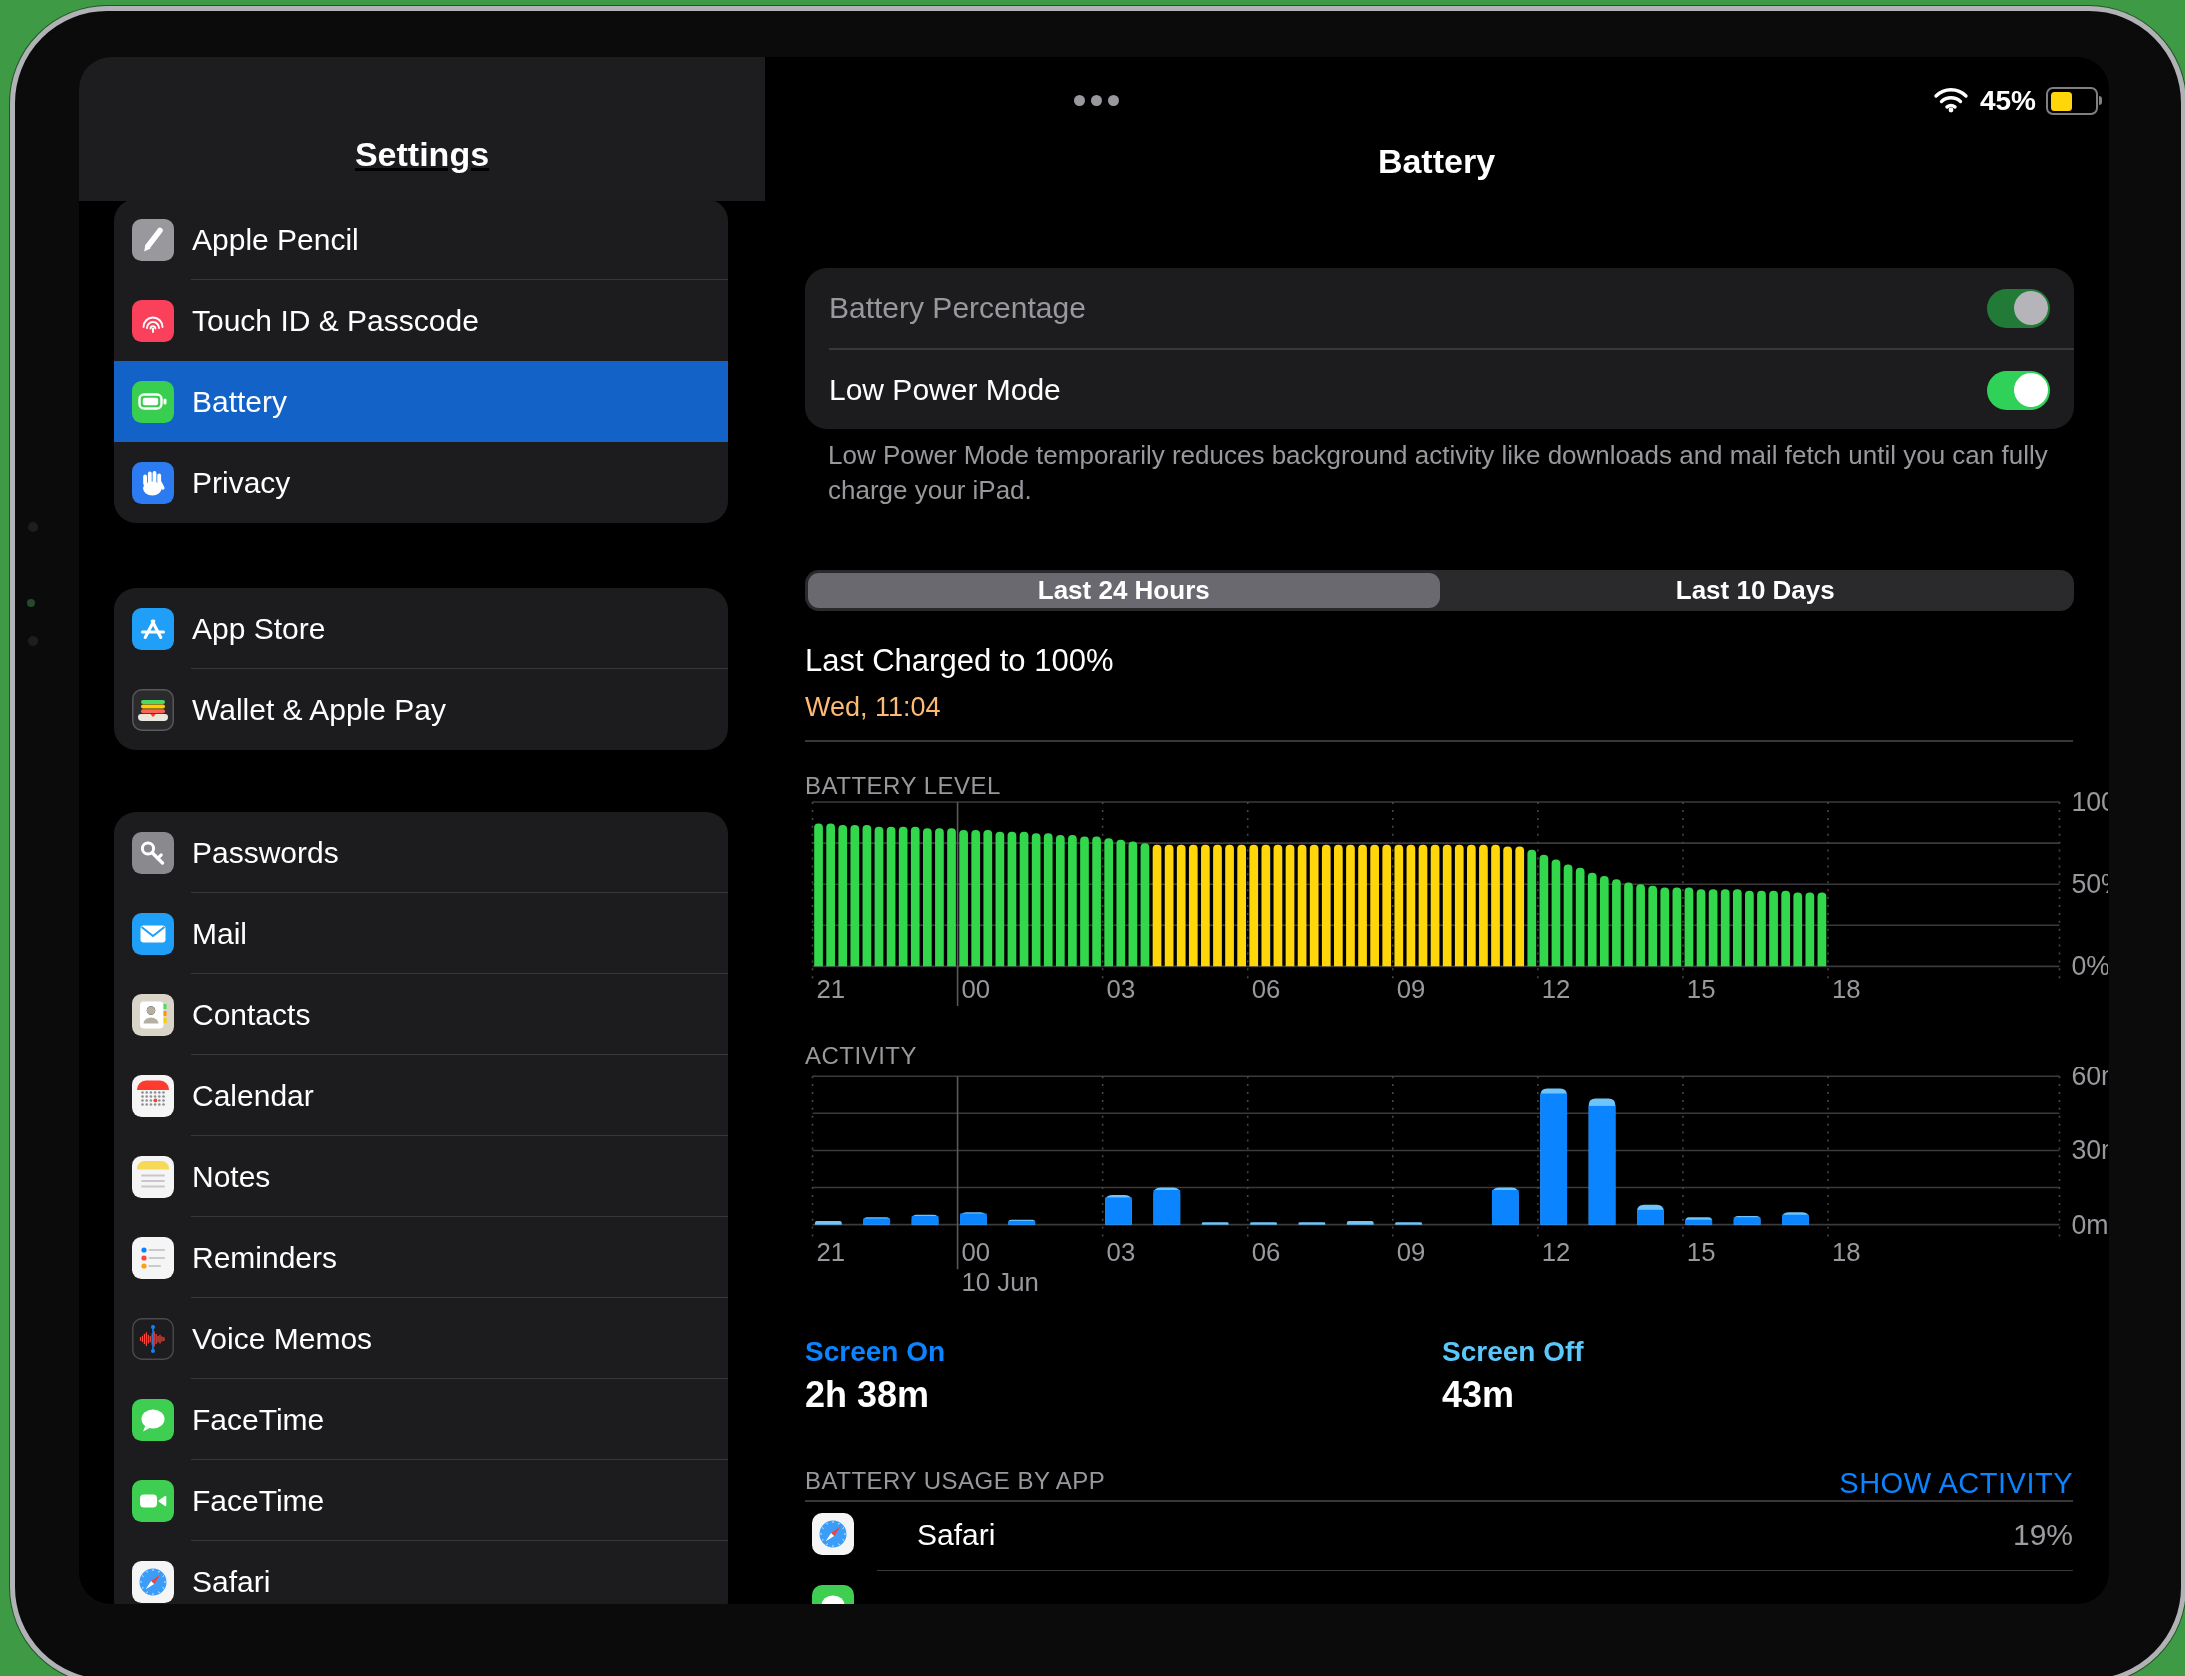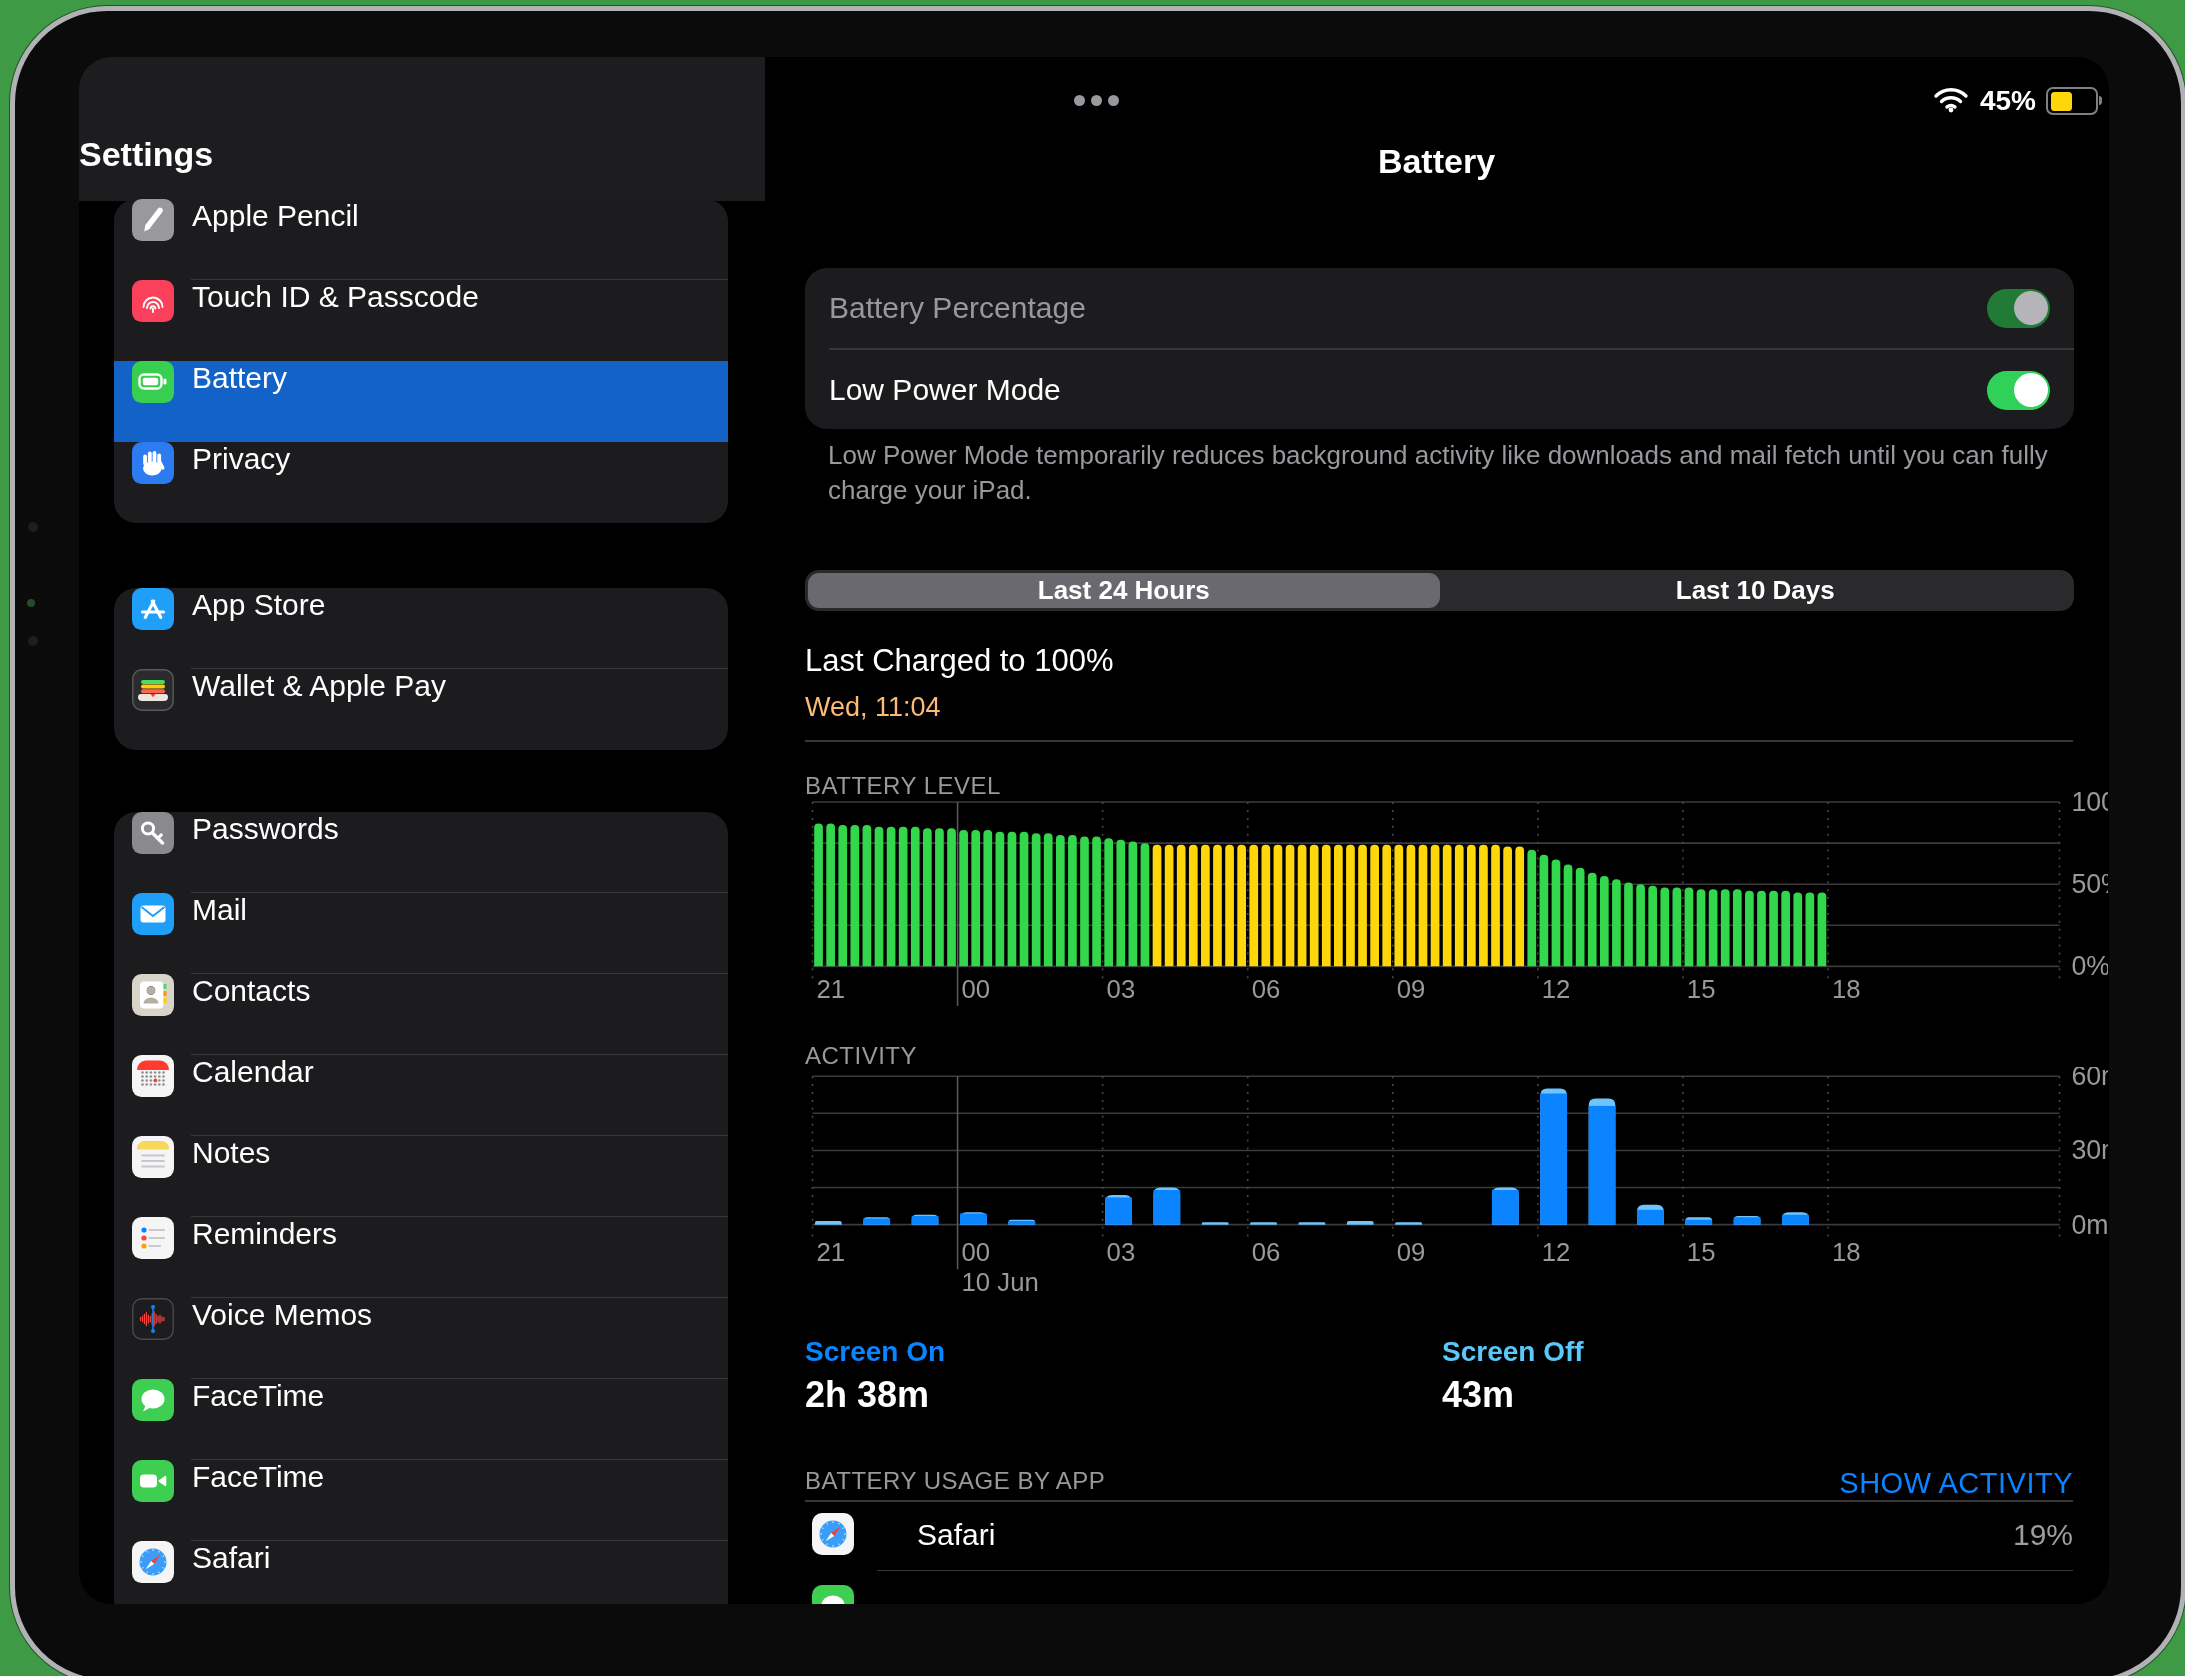--- a/index.html
+++ b/index.html
@@ -6,24 +6,24 @@
   body{width:2186px;height:1676px;background:#3f9a46;position:relative;overflow:hidden;
        font-family:"Liberation Sans","DejaVu Sans",sans-serif;-webkit-font-smoothing:antialiased;}
   .device{position:absolute;left:10px;top:6px;width:2166px;height:1668px;border-radius:97px;
           background:#0b0b0c;border:5px solid #b0b2b5;box-shadow:inset 0 0 0 3px #0b0b0c,0 0 0 1px rgba(0,0,0,.45);}
   .bezel-dot{position:absolute;border-radius:50%;}
   .screen{position:absolute;left:64px;top:46px;width:2030px;height:1547px;border-radius:32px;background:#000;overflow:hidden;}
 
   
   .sidebar{position:absolute;left:0;top:0;width:686px;height:100%;}
   .sidebar-header{position:absolute;left:0;top:0;width:686px;height:144px;background:#1d1d20;
-                  display:flex;align-items:center;justify-content:flex-start;padding-top:51px;box-sizing:border-box;}
+                  display:flex;align-items:center;justify-content:center;padding-top:51px;box-sizing:border-box;text-decoration:underline;}
   .sidebar-header span{color:#fff;font-size:34px;font-weight:700;}
   .sb-group{position:absolute;left:35px;width:614px;background:#1c1c1e;border-radius:22px;overflow:hidden;}
-  .sb-row{position:relative;height:81px;display:flex;align-items:flex-start;padding-left:18px;box-sizing:border-box;}
+  .sb-row{position:relative;height:81px;display:flex;align-items:center;padding-left:18px;box-sizing:border-box;}
   .sb-row.selected{background:#1262c7;}
   .sb-row .lbl{color:#fff;font-size:30px;margin-left:18px;}
   .sb-sep{position:absolute;left:77px;right:0;bottom:0;height:1.5px;background:#38383a;}
   .icn{width:42px;height:42px;flex:0 0 42px;display:block;}
 
   
   .detail{position:absolute;left:686px;top:0;width:1343px;height:100%;}
   .detail-title{position:absolute;left:0;top:85px;width:100%;text-align:center;color:#fff;font-size:34px;font-weight:600;}
   .mt-dots{position:absolute;left:309px;top:38px;display:flex;gap:6px;}
   .mt-dots i{width:11px;height:11px;border-radius:50%;background:#98989d;display:block;}

